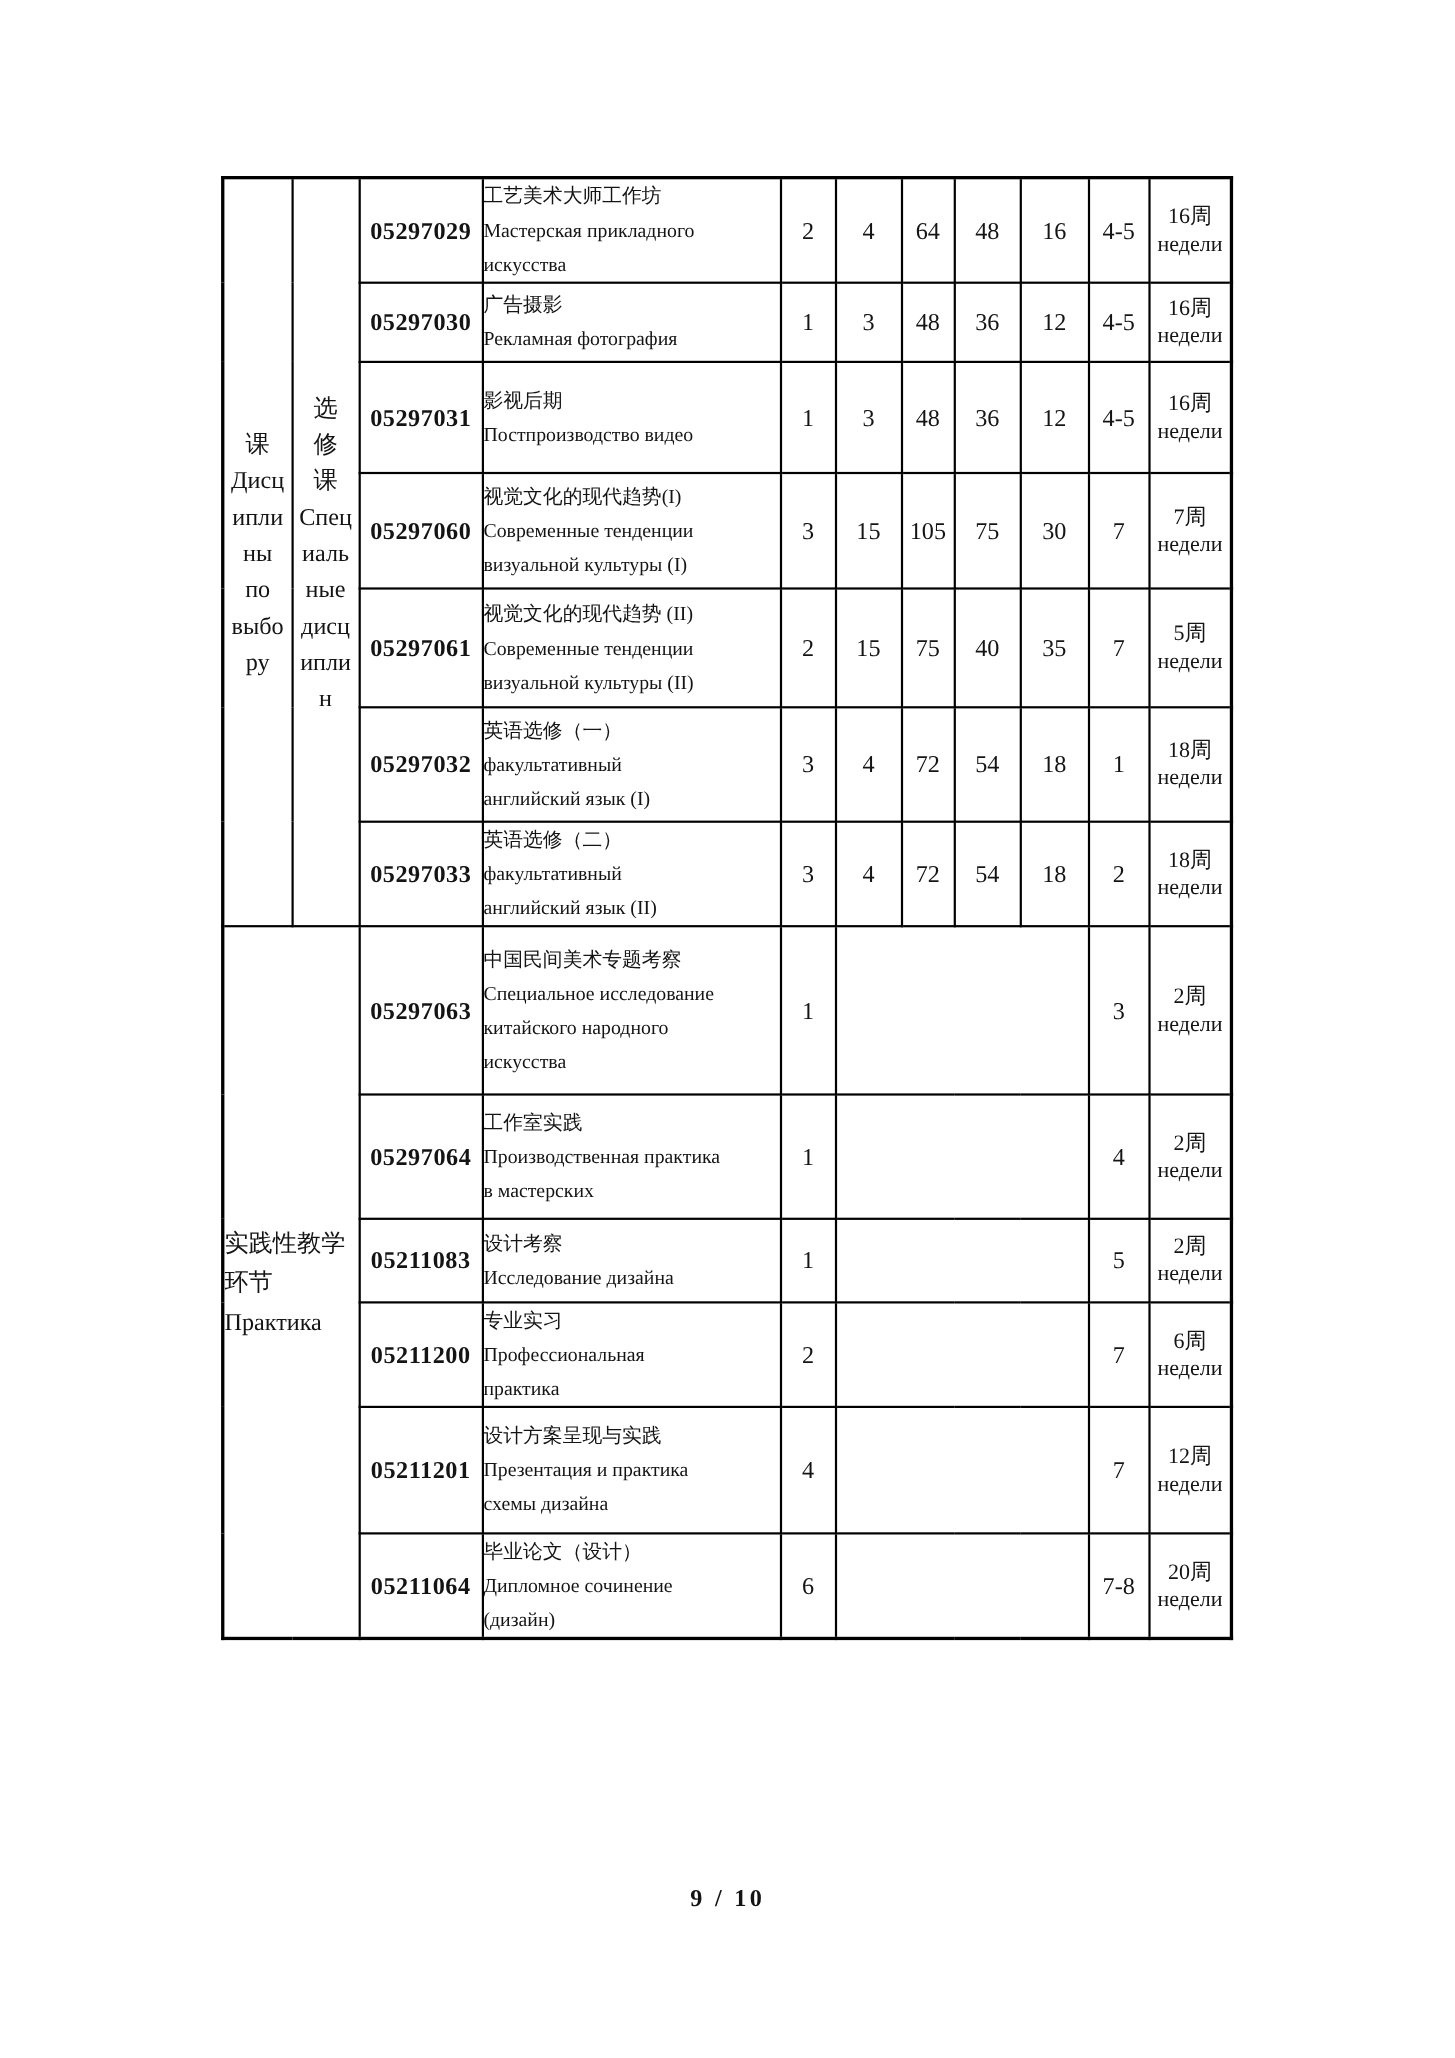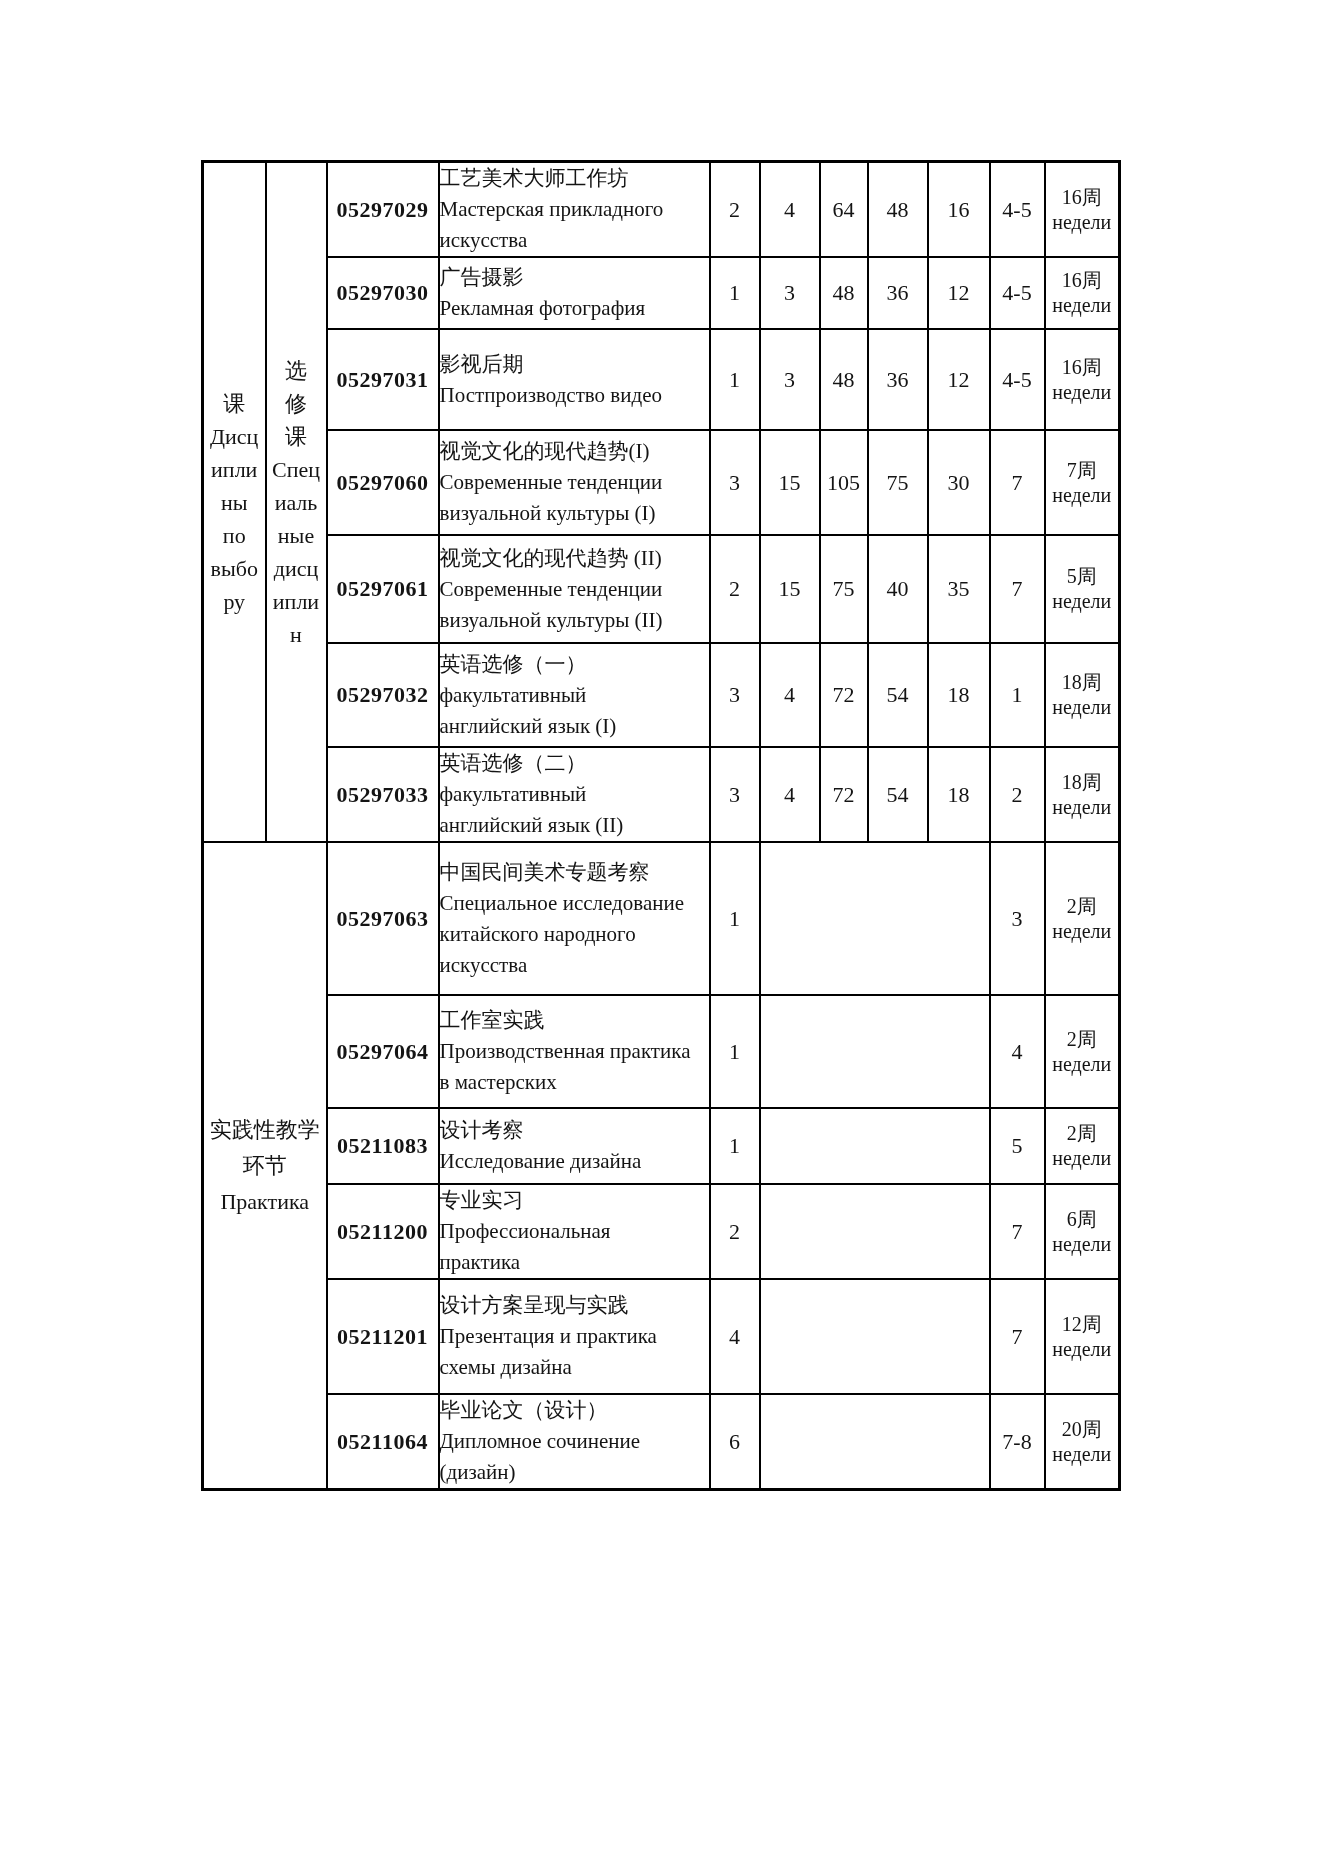--- a/index.html
+++ b/index.html
@@ -33,41 +33,40 @@
   }
   td.code {
     font-size: 22px;
     text-align: center;
     letter-spacing: 0.5px;
     font-weight: bold;
   }
   td.name {
     text-align: left;
     padding: 6px 4px 6px 9px;
-    font-size: 21px;
+    font-size: 18px;
   }
   td.name div { line-height: 31px; white-space: nowrap; }
   td.num {
     font-size: 22px;
     text-align: center;
   }
   td.weeks {
     font-size: 20px;
     text-align: center;
   }
   td.weeks div { line-height: 25px; }
   td.vhead {
     vertical-align: top;
     text-align: center;
     padding-top: 10px;
     font-size: 22px;
   }
   td.vhead div { line-height: 33px; }
   td.vhead2 {
-    text-align: center;
     font-size: 22px;
   }
   td.vhead2 div { line-height: 36px; }
   td.empty { background: #ffffff; }
   .footer {
     position: absolute;
     left: 0;
     top: 1713px;
     width: 100%;
     text-align: center;
@@ -335,14 +334,15 @@
         <td class="empty" colspan="4"></td>
         <td class="num">7-8</td>
         <td class="weeks">
           <div>20周</div>
           <div>недели</div>
         </td>
       </tr>
     </tbody>
   </table>
 
+  <div class="footer">9 / 10</div>
 
 </div>
 
 </body></html>

